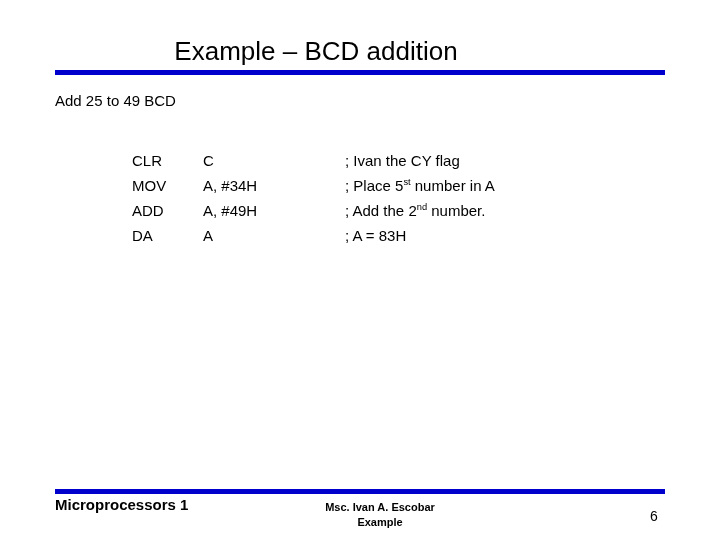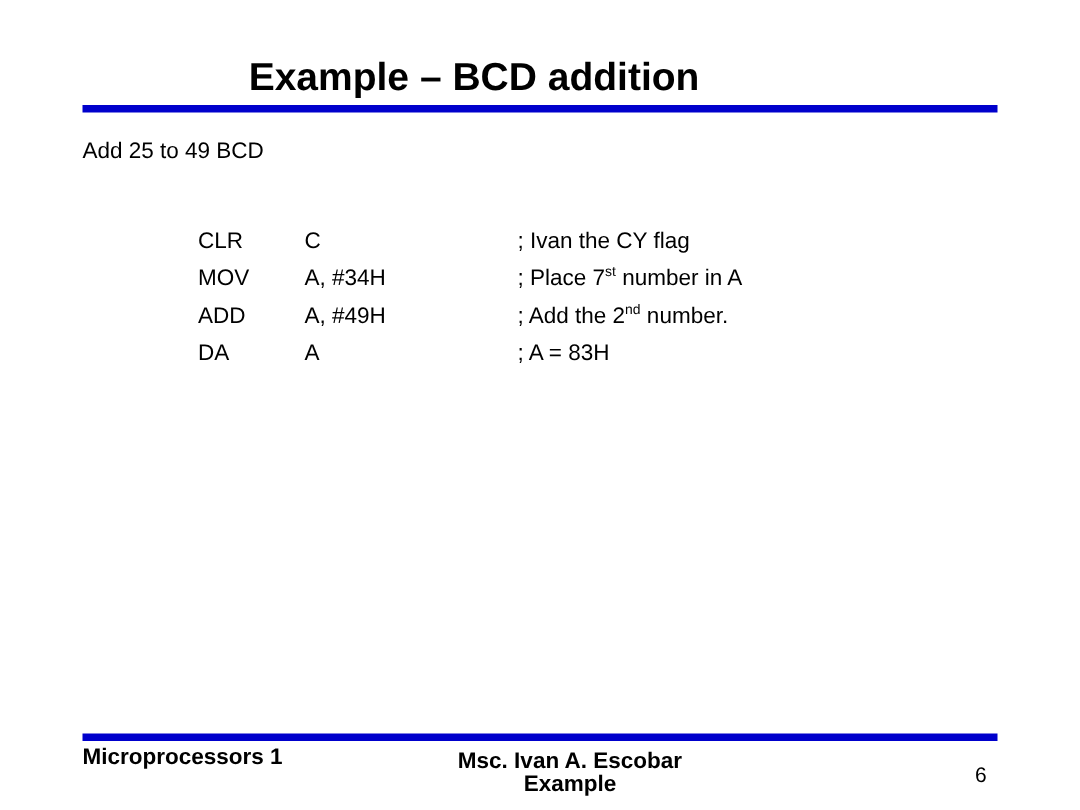--- a/index.html
+++ b/index.html
@@ -20,21 +20,21 @@
   }
 
   
   #slide-title {
     position: absolute;
     left: 0;
     top: 36px;
     width: 632px;
     text-align: center;
     font-size: 26px;
-    font-weight: bold;
+    font-weight: normal;
     letter-spacing: 0px;
     color: #000000;
     white-space: nowrap;
   }
 
   
   .rule {
     position: absolute;
     left: 55px;
     width: 610px;
@@ -98,21 +98,21 @@
     font-size: 15px;
     font-weight: bold;
     white-space: nowrap;
   }
   #footer-center {
     position: absolute;
     left: 255px;
     top: 500px;
     width: 250px;
     text-align: center;
-    font-size: 15px;
+    font-size: 11px;
     font-weight: bold;
     line-height: 15px;
   }
   #footer-center div { display: block; }
   #page-number {
     position: absolute;
     left: 650px;
     top: 508px;
     font-size: 14px;
     font-weight: normal;
@@ -135,21 +135,21 @@
 
     <div class="code-row">
       <span class="col-mnemonic">CLR</span>
       <span class="col-operand">C</span>
       <span class="col-comment"><span>; Ivan the CY flag</span><sup></sup><span></span></span>
     </div>
 
     <div class="code-row">
       <span class="col-mnemonic">MOV</span>
       <span class="col-operand">A, #34H</span>
-      <span class="col-comment"><span>; Place 7</span><sup>st</sup><span> number in A</span></span>
+      <span class="col-comment"><span>; Place 5</span><sup>st</sup><span> number in A</span></span>
     </div>
 
     <div class="code-row">
       <span class="col-mnemonic">ADD</span>
       <span class="col-operand">A, #49H</span>
       <span class="col-comment"><span>; Add the 2</span><sup>nd</sup><span> number.</span></span>
     </div>
 
 
     <div class="code-row">

